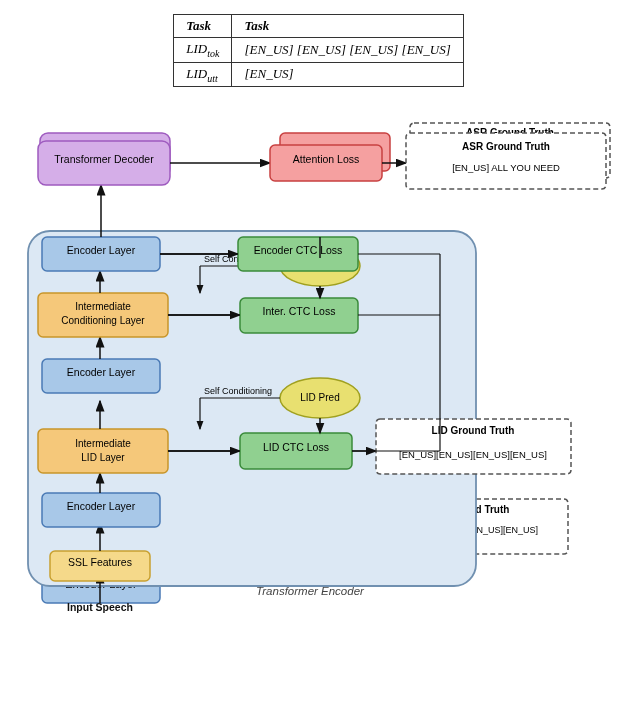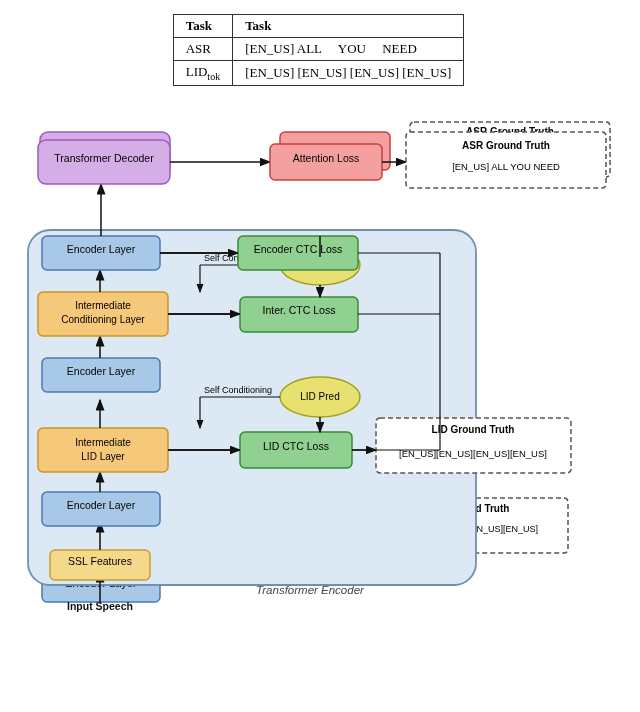--- a/index.html
+++ b/index.html
@@ -7,20 +7,21 @@
       font-family: 'Times New Roman', Times, serif;
       background: #fff;
       width: 640px;
       min-height: 712px;
       font-size: 13px;
     }
 
     
     .top-section {
       padding: 8px 23px 10px 20px;
+      font-style: italic;
     }
     .intro-text {
       font-size: 13px;
       margin-bottom: 6px;
     }
     .data-table {
       border-collapse: collapse;
       margin: 0 auto;
       font-size: 13px;
     }
@@ -72,26 +73,26 @@
   <p class="intro-text"></p>
   <table class="data-table">
     <thead>
       <tr>
         <th>Task</th>
         <th>Task</th>
       </tr>
     </thead>
     <tbody>
       <tr>
-        <td>ASR</td>
-        <td>[EN_US] ALL &nbsp;&nbsp;&nbsp;&nbsp;YOU &nbsp;&nbsp;&nbsp;&nbsp;NEED</td>
+        <td>LID<sub>tok</sub></td>
+        <td>[EN_US] [EN_US] [EN_US] [EN_US]</td>
       </tr>
       <tr>
-        <td>LID<sub>tok</sub></td>
-        <td>[EN_US] [EN_US] [EN_US] [EN_US]</td>
+        <td>LID<sub>utt</sub></td>
+        <td>[EN_US]</td>
       </tr>
     </tbody>
   </table>
 </div>
 
 <div class="diagram-container">
   <div class="diagram-wrapper">
     <svg class="diagram" viewBox="0 0 600 510">
       <defs>
         <marker id="arrowhead" markerWidth="8" markerHeight="6" refX="8" refY="3" orient="auto">

